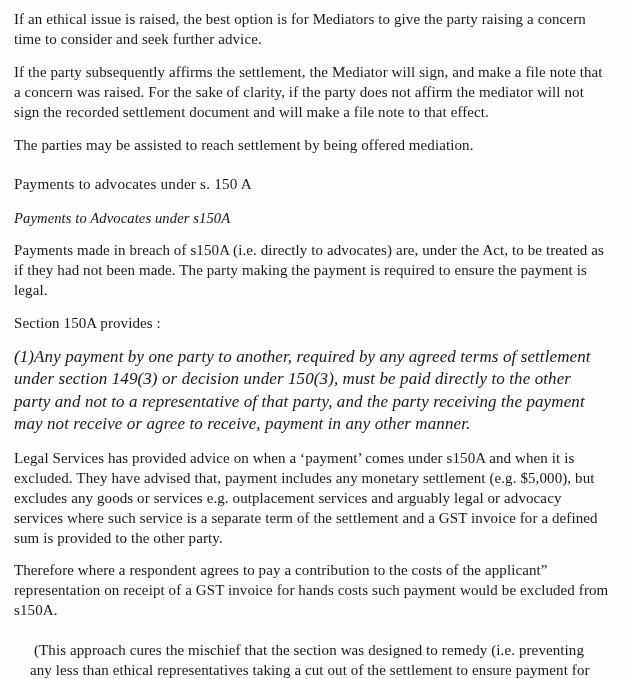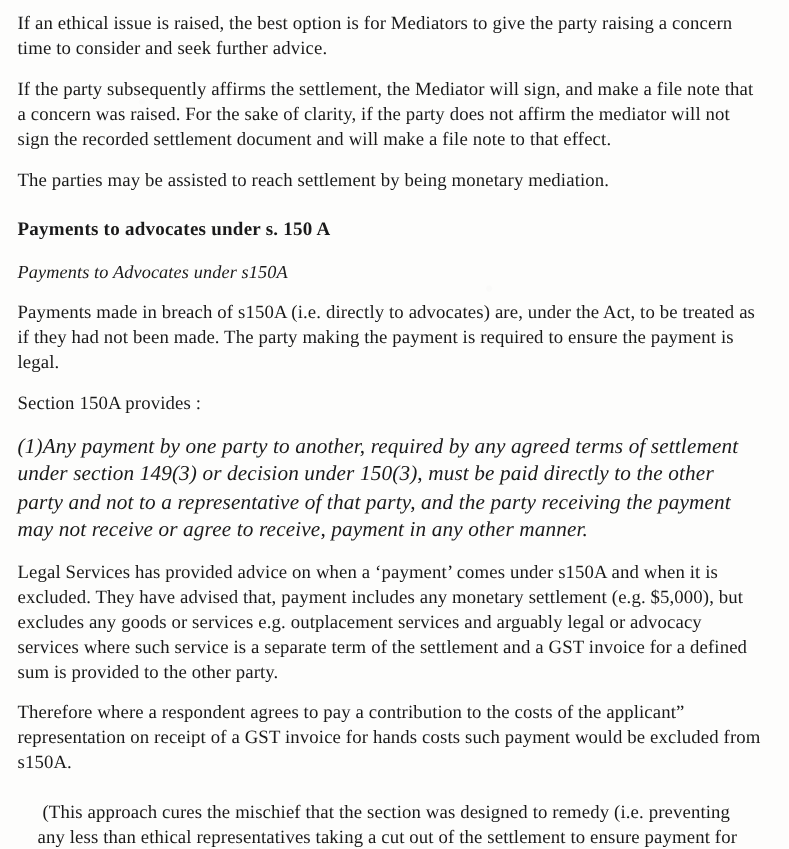--- a/index.html
+++ b/index.html
@@ -29,21 +29,21 @@
       #fdfdfc;
   }
   p {
     margin: 0 0 13px 0;
     font-size: 15px;
     line-height: 1.33;
     text-align: left;
     letter-spacing: 0.1px;
   }
   .heading {
-    font-weight: bold;
+    font-weight: normal;
     font-size: 15.2px;
     margin: 18px 0 15px 0;
     letter-spacing: 0.2px;
   }
   .subheading {
     font-style: italic;
     font-size: 14.6px;
     margin: 0 0 13px 0;
   }
   .quote {
@@ -65,21 +65,21 @@
 </style>
 </head>
 <body>
 
 <div class="page">
 
   <p>If an ethical issue is raised, the best option is for Mediators to give the party raising a concern time to consider and seek further advice.</p>
 
   <p>If the party subsequently affirms the settlement, the Mediator will sign, and make a file note that a concern was raised.  For the sake of clarity, if the party does not affirm the mediator will not sign the recorded settlement document and will make a file note to that effect.</p>
 
-  <p>The parties may be assisted to reach settlement by being monetary mediation.</p>
+  <p>The parties may be assisted to reach settlement by being offered mediation.</p>
 
   <p class="heading">Payments to advocates under s. 150 A</p>
 
   <p class="subheading">Payments to Advocates under s150A</p>
 
   <p>Payments made in breach of s150A (i.e. directly to advocates) are, under the Act, to be treated as if they had not been made. The party making the payment is required to ensure the payment is legal.</p>
 
   <p class="tight">Section 150A provides :</p>
 
   <p class="quote">(1)Any payment by one party to another, required by any agreed terms of settlement under section 149(3) or decision under 150(3), must be paid directly to the other party and not to a representative of that party, and the party receiving the payment may not receive or agree to receive, payment in any other manner.</p>

